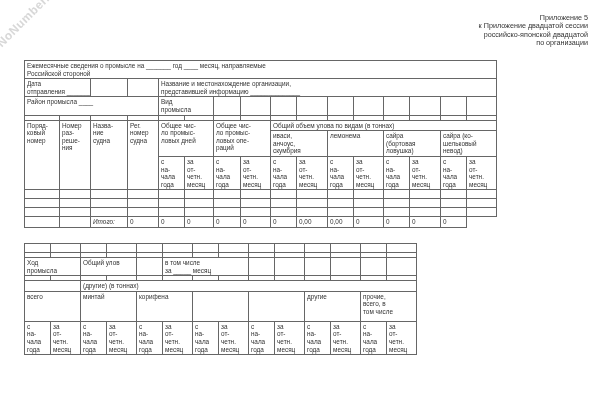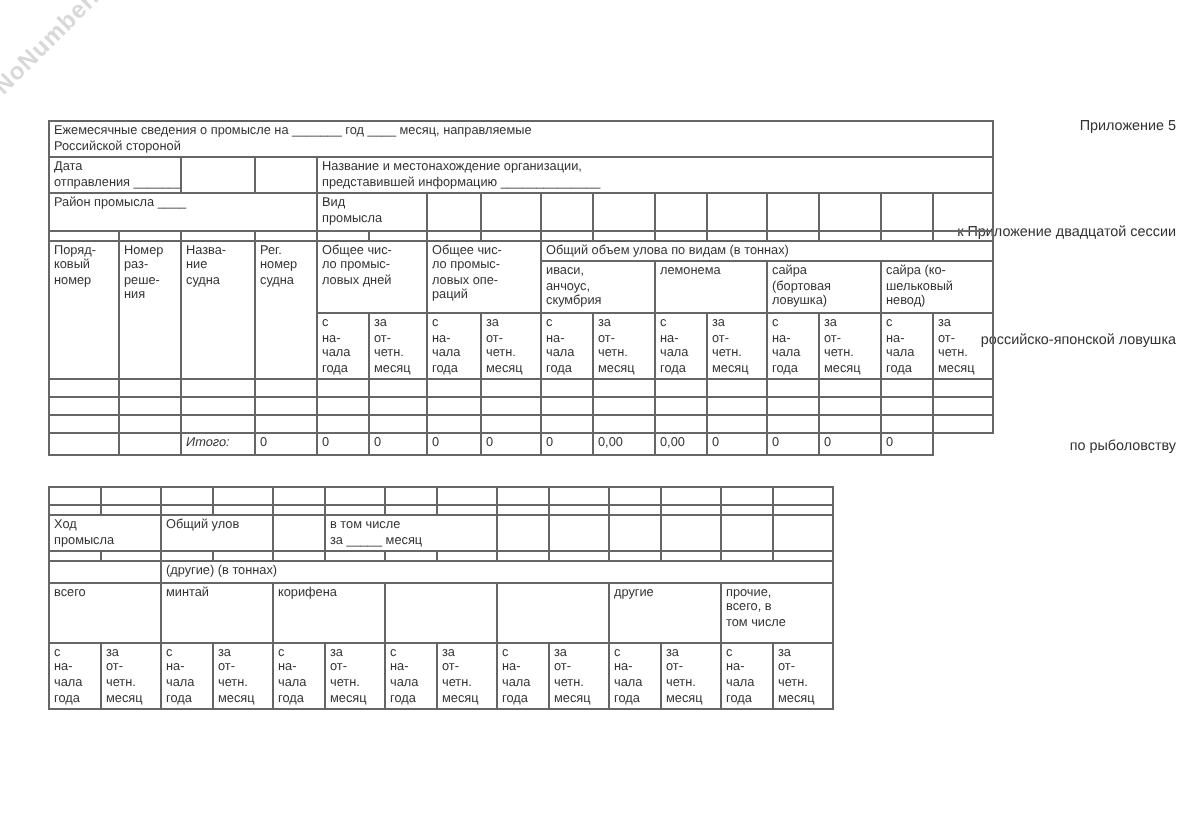--- a/index.html
+++ b/index.html
@@ -3,39 +3,39 @@
 <meta charset="utf-8">
 <style>
   html, body { margin: 0; padding: 0; background: #ffffff; }
   body { width: 600px; height: 420px; position: relative; overflow: hidden;
          font-family: "Liberation Sans", sans-serif; color: #222; }
   .watermark { position: absolute; left: -6px; top: 40px; transform: rotate(-45deg);
                font-size: 12px; font-weight: bold; color: #d8d8d8; letter-spacing: 0.5px;
                transform-origin: left top; white-space: nowrap; }
   .appendix { position: absolute; right: 12px; top: 14px; text-align: right;
               font-size: 7.2px; line-height: 8.4px; color: #333; }
-  .appendix div { white-space: nowrap; margin-top: 45px; }
+  .appendix div { white-space: nowrap; }
   table { border-collapse: collapse; position: absolute; table-layout: fixed; }
   td { border: 1px solid #666; font-size: 6.4px; line-height: 7.6px; padding: 1px 2px;
        vertical-align: top; color: #333; overflow: hidden; white-space: nowrap; }
   #top-table { left: 24px; top: 60px; width: 472px; }
   #bottom-table { left: 24px; top: 243px; width: 382px; }
   .h-row { height: 9px; }
   .sm { height: 5px; }
 </style>
 </head>
 <body>
 
 <div class="watermark">NoNumber.ru</div>
 
 <div class="appendix">
   <div>Приложение 5</div>
   <div>к Приложение двадцатой сессии</div>
-  <div>российско-японской ловушка</div>
-  <div>по рыболовству</div>
+  <div>российско-японской двадцатой</div>
+  <div>по организации</div>
 </div>
 
 <table id="top-table">
   <colgroup>
     <col style="width:35px">
       <col style="width:31px">
       <col style="width:37px">
       <col style="width:31px">
     <col style="width:26px">
       <col style="width:29px">

